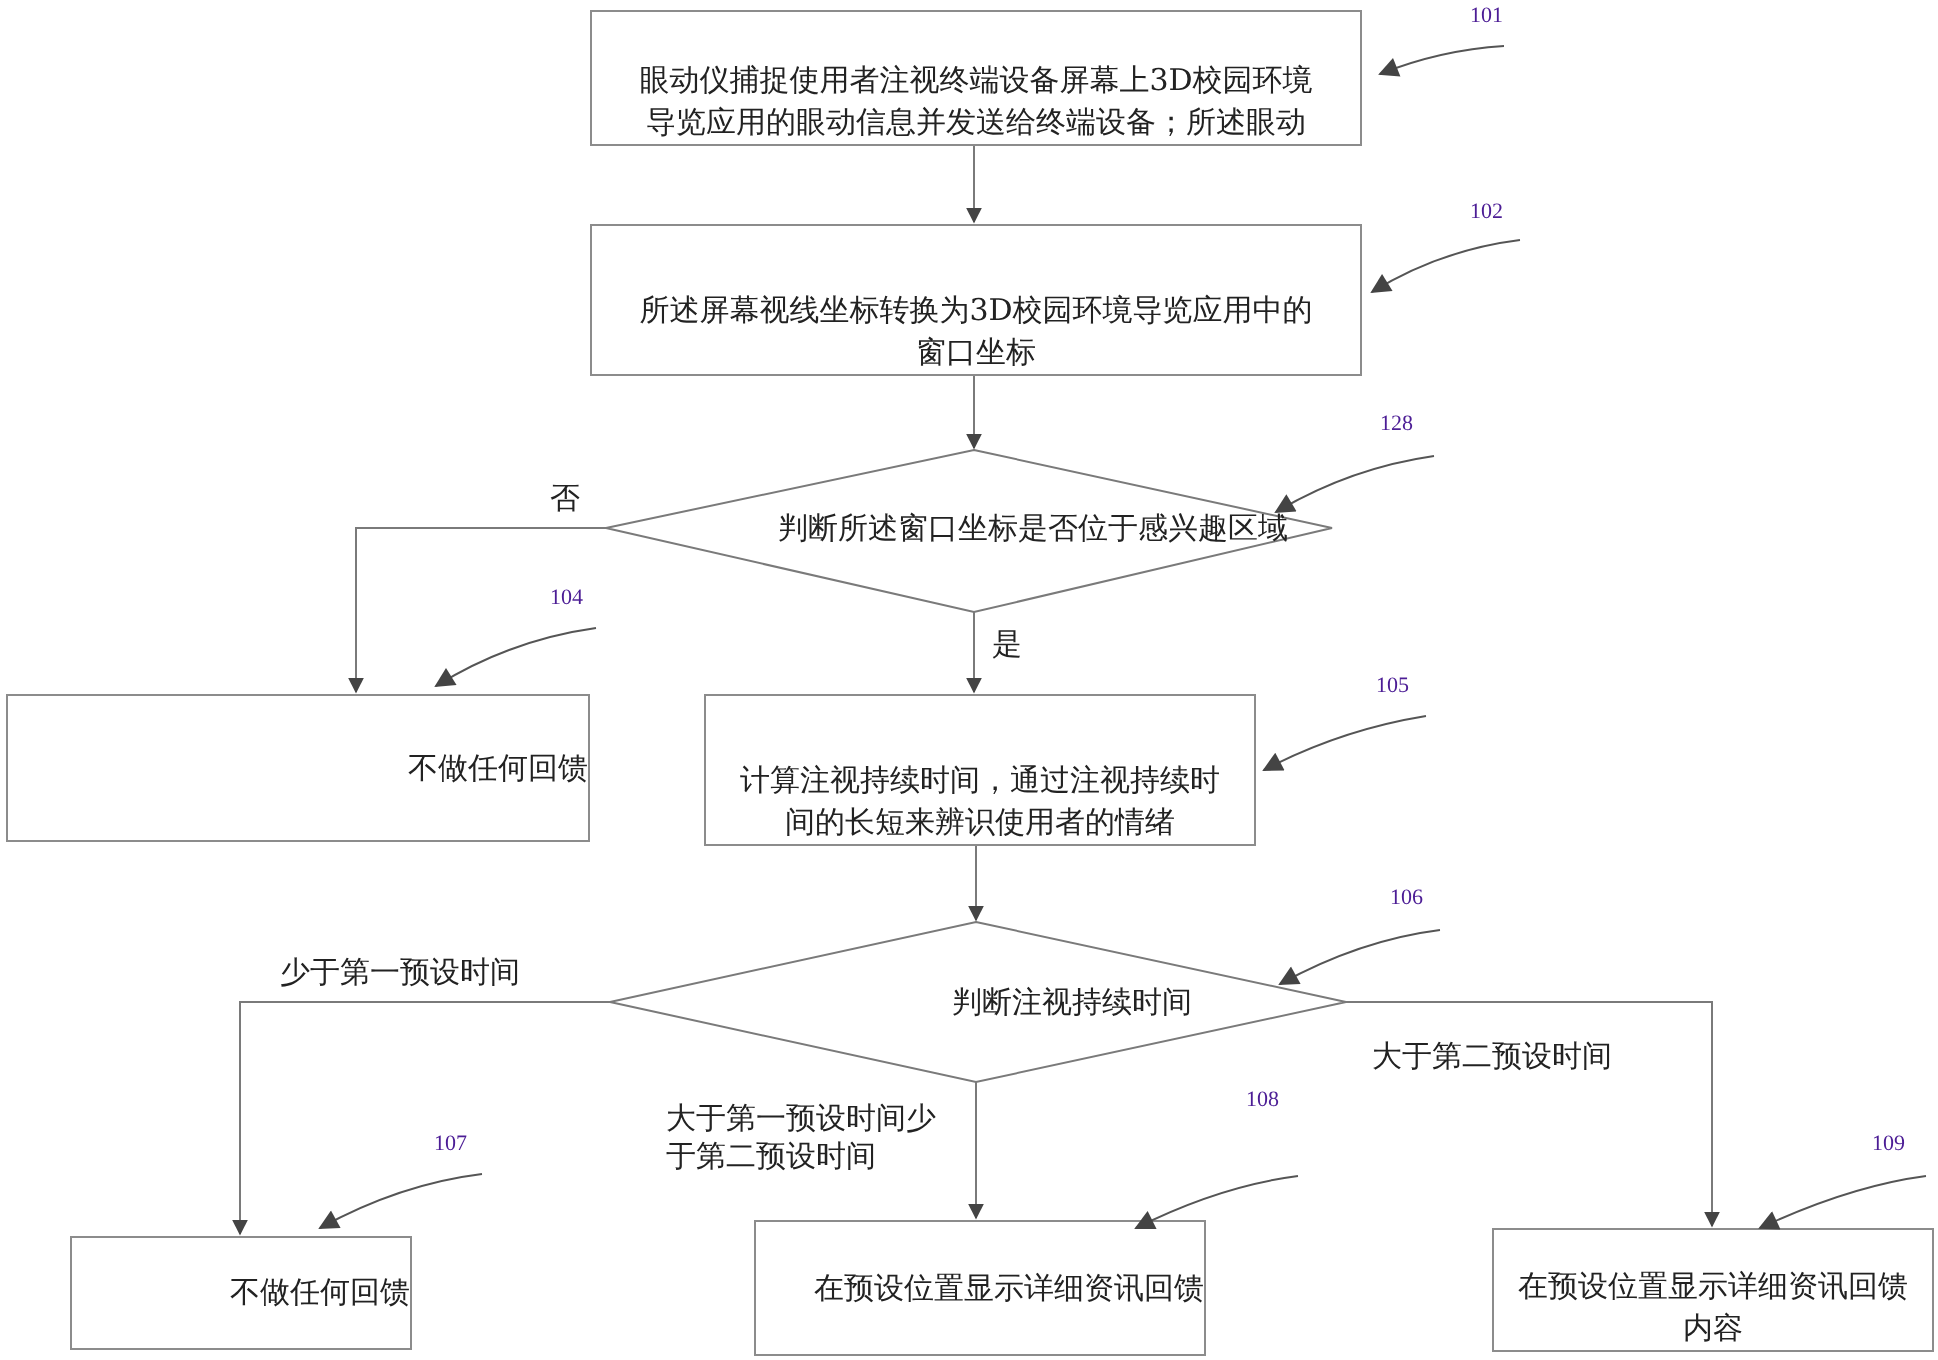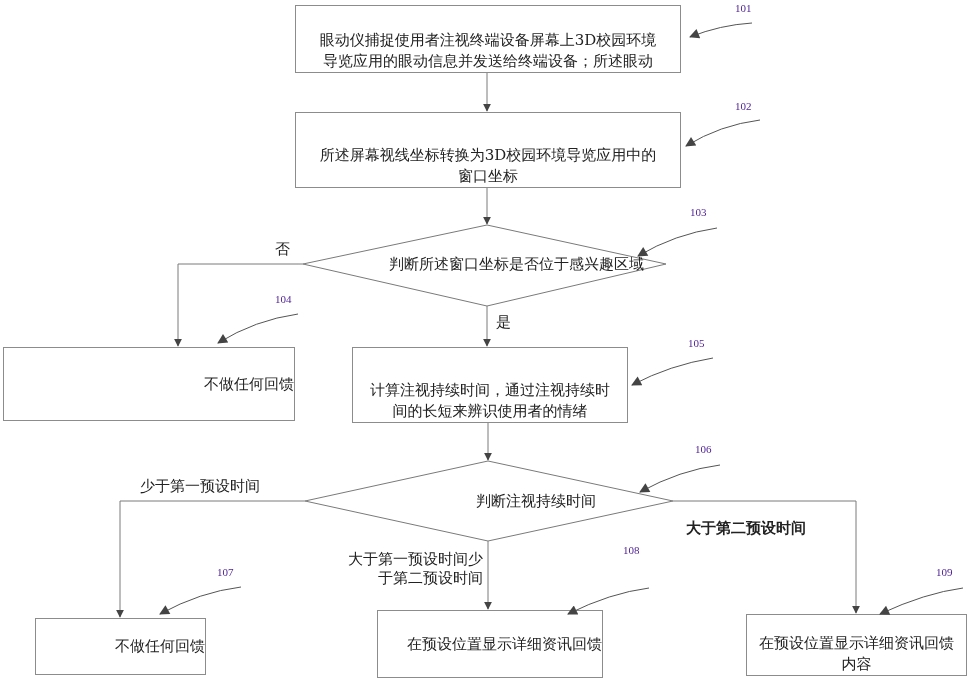--- a/index.html
+++ b/index.html
@@ -3,21 +3,21 @@
 <meta charset="utf-8">
 <style>
   html, body { margin: 0; padding: 0; background: #ffffff; }
   body { width: 969px; height: 680px; position: relative; overflow: hidden;
          font-family: "DejaVu Serif", "Liberation Serif", serif; color: #222; }
   svg#flow { position: absolute; left: 0; top: 0; }
   .node-text { position: absolute; display: flex; align-items: center; justify-content: flex-end;
                text-align: center; font-size: 15px; line-height: 21px; color: #222; box-sizing: border-box; }
   .label { position: absolute; font-size: 15px; line-height: 19px; color: #222; white-space: nowrap; }
   .ref { position: absolute; font-size: 11px; color: #4c1d95; font-family: "Liberation Serif", serif; }
-  .edge-label-wrap { position: absolute; font-size: 15px; line-height: 19px; text-align: right; color: #222; }
+  .edge-label-wrap { position: absolute; font-size: 15px; line-height: 19px; text-align: left; color: #222; }
 </style>
 </head>
 <body>
 
 <svg id="flow" width="969" height="680" viewBox="0 0 969 680">
   <defs>
     <marker id="arrow" viewBox="0 0 10 10" refX="9" refY="5" markerWidth="8" markerHeight="10" orient="auto-start-reverse" markerUnits="userSpaceOnUse">
       <path d="M0,0 L10,5 L0,10 z" fill="#444"></path>
     </marker>
     <marker id="arrowsm" viewBox="0 0 10 10" refX="9" refY="5" markerWidth="14" markerHeight="10" orient="auto" markerUnits="userSpaceOnUse">
@@ -77,23 +77,23 @@
   <div>内容</div>
 </div>
 
 <div class="label" style="left:275px;top:240px;">否</div>
 <div class="label" style="left:496px;top:313px;">是</div>
 <div class="label" style="left:140px;top:477px;">少于第一预设时间</div>
 <div class="edge-label-wrap" style="left:333px;top:550px;width:150px;">
   <div>大于第一预设时间少</div>
   <div>于第二预设时间</div>
 </div>
-<div class="label" style="left:686px;top:519px;font-weight:bold;">大于第二预设时间</div>
+<div class="label" style="left:686px;top:519px;">大于第二预设时间</div>
 
 <div class="ref" style="left:735px;top:2px;">101</div>
 <div class="ref" style="left:735px;top:100px;">102</div>
-<div class="ref" style="left:690px;top:206px;">103</div>
+<div class="ref" style="left:690px;top:206px;">128</div>
 <div class="ref" style="left:275px;top:293px;">104</div>
 <div class="ref" style="left:688px;top:337px;">105</div>
 <div class="ref" style="left:695px;top:443px;">106</div>
 <div class="ref" style="left:217px;top:566px;">107</div>
 <div class="ref" style="left:623px;top:544px;">108</div>
 <div class="ref" style="left:936px;top:566px;">109</div>
 
 </body></html>

